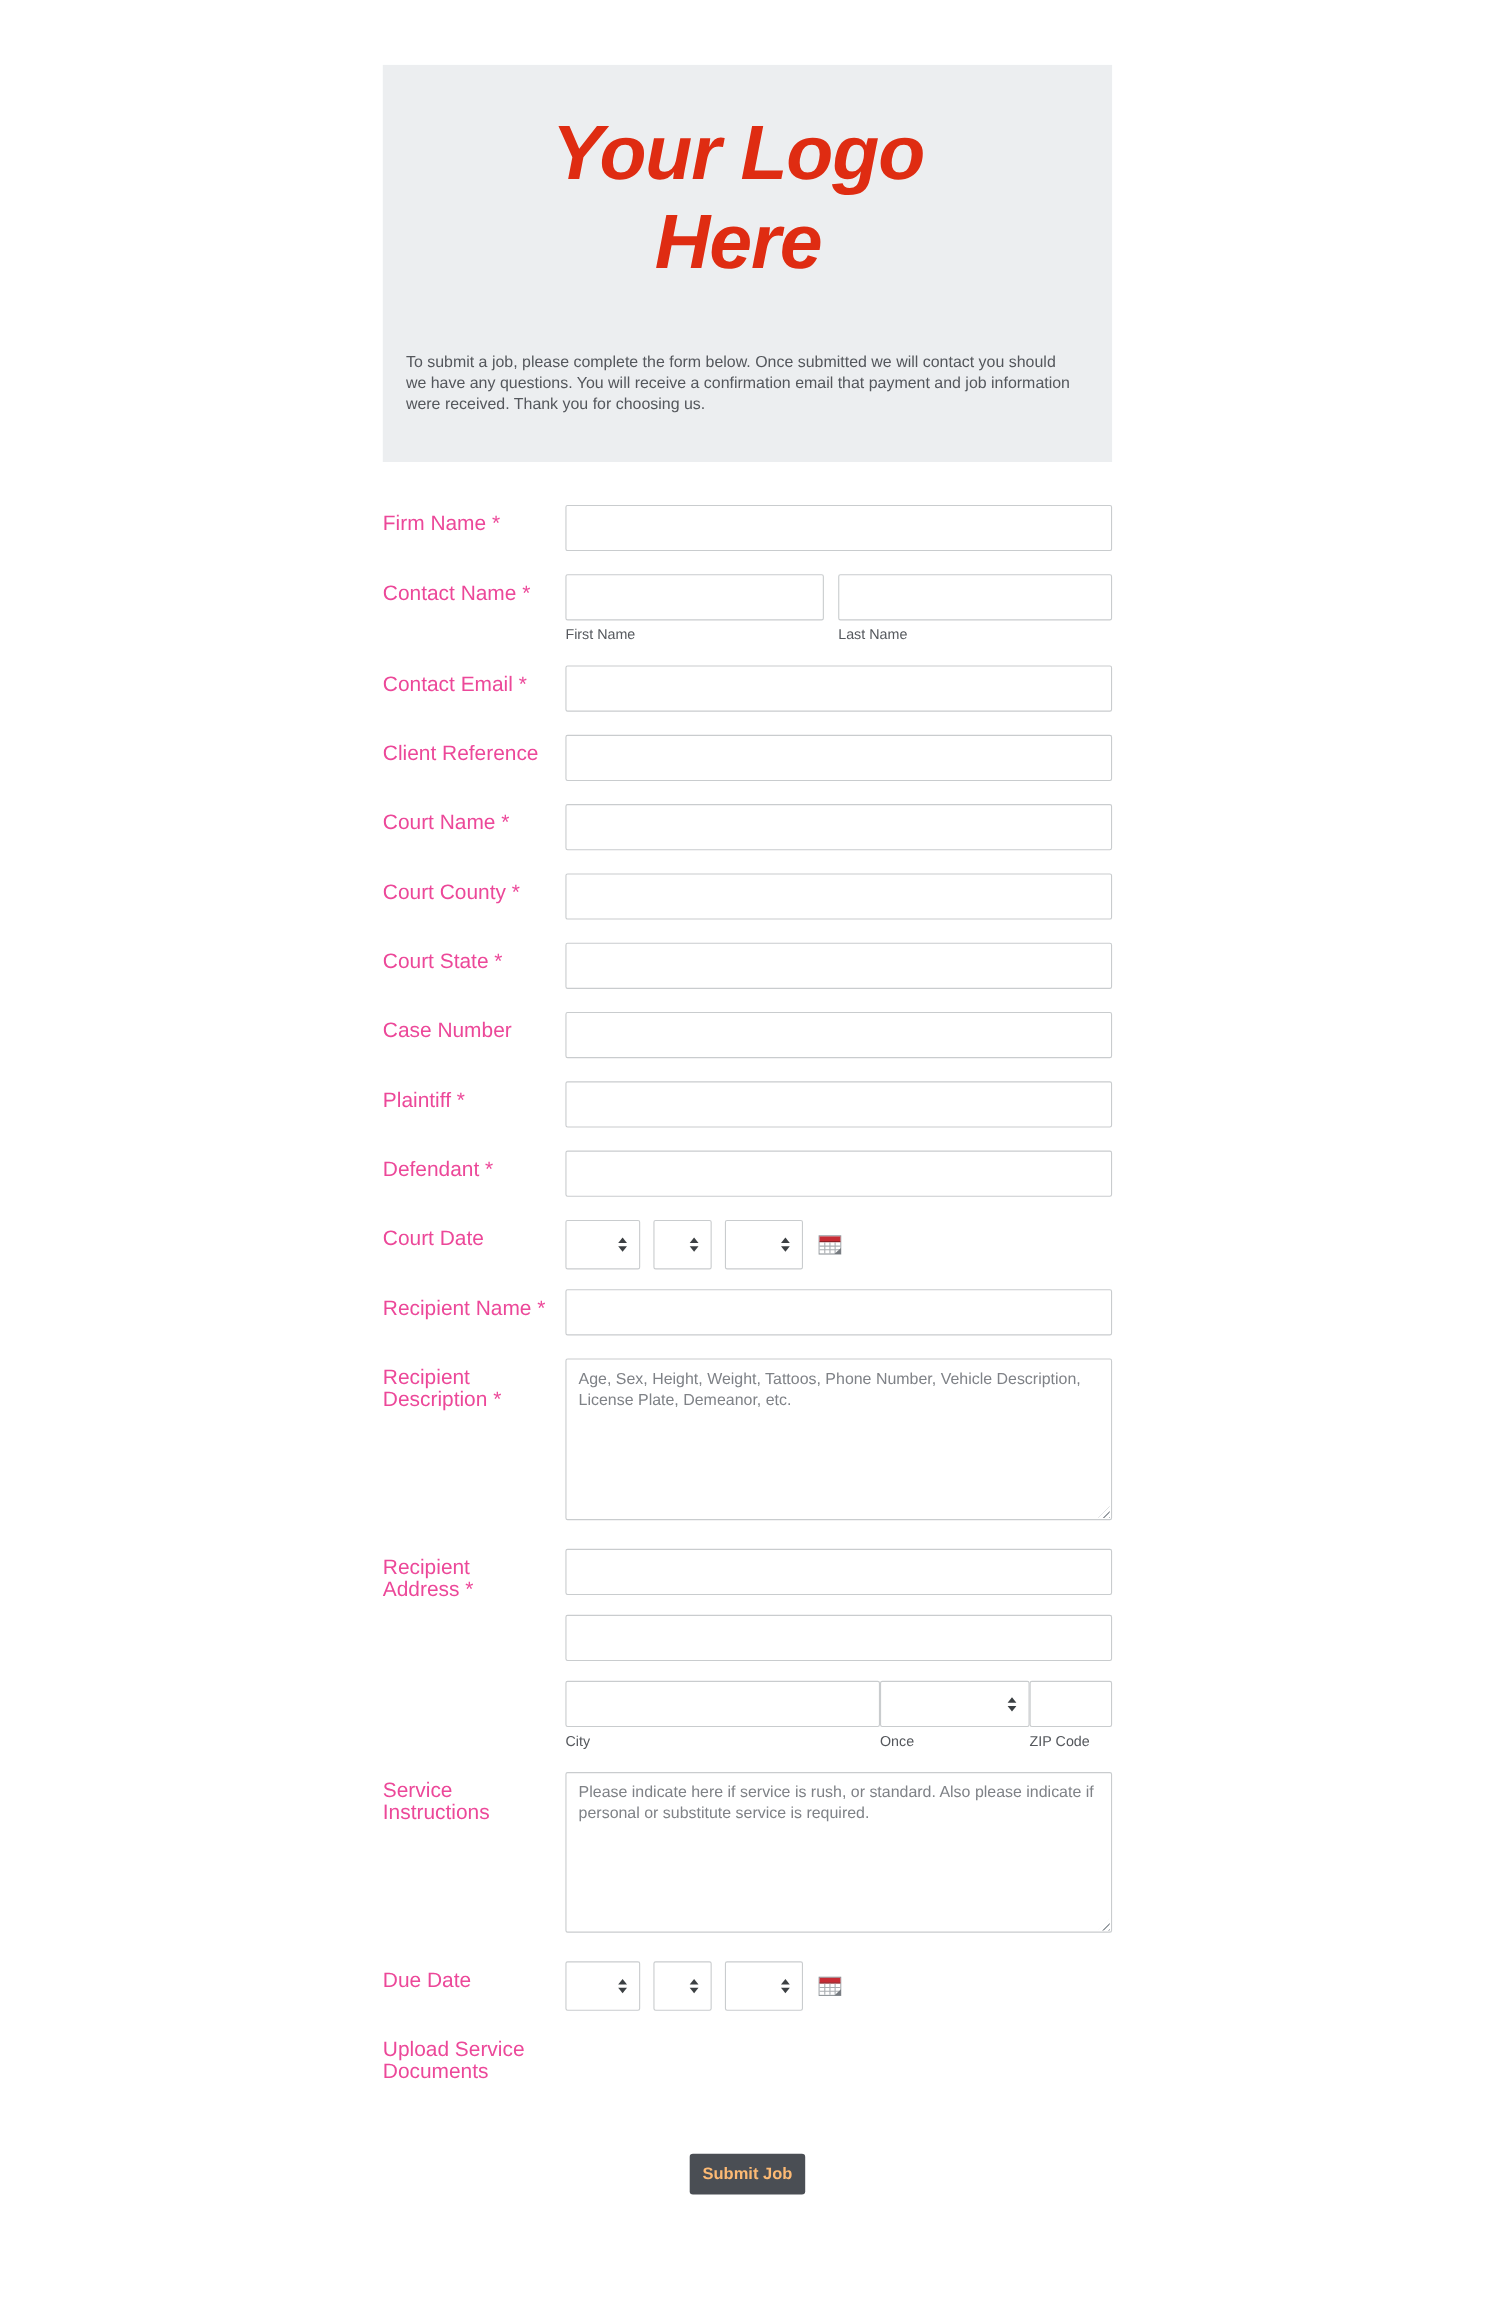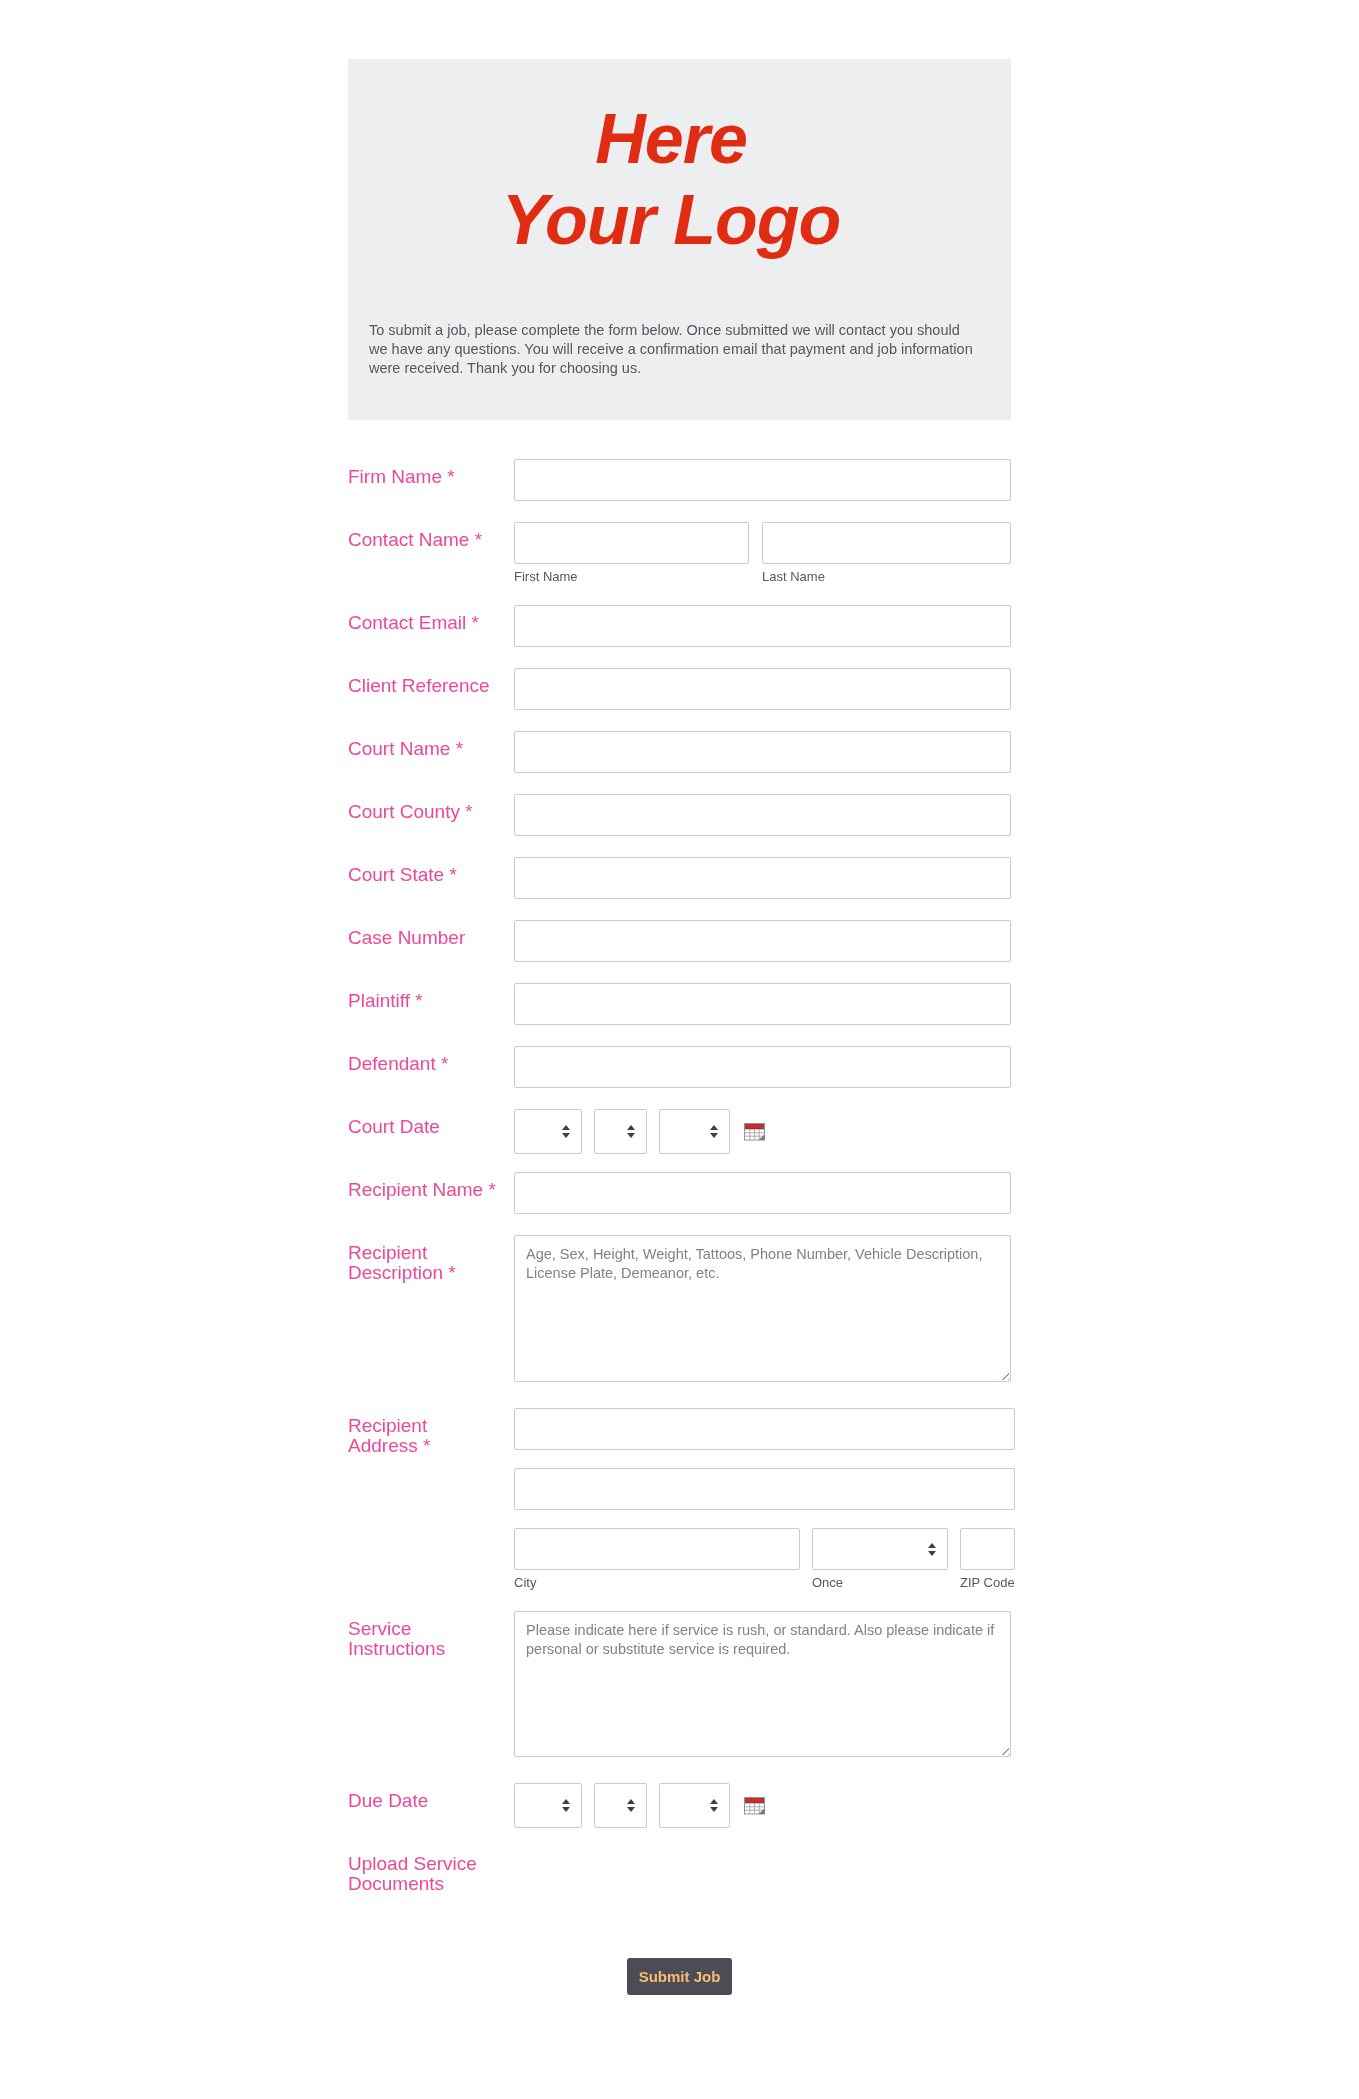--- a/index.html
+++ b/index.html
@@ -114,21 +114,21 @@
     position:absolute;
     right:2px; bottom:2px;
     width:11px; height:11px;
     background:repeating-linear-gradient(135deg, transparent 0 2.5px, #9aa0a5 2.5px 4px);
     clip-path:polygon(100% 0, 100% 100%, 0 100%);
     pointer-events:none;
   }
 
   
   .addr-line { margin-bottom:18px; }
-  .csz-grid { display:grid; grid-template-columns:286px 136px 1fr; column-gap:12px; }
+  .csz-grid { display:grid; grid-template-columns:286px 136px 1fr; column-gap:0; }
   .state-select {
     height:42px;
     border:1px solid #c9ccce;
     border-radius:2px;
     background:#fff;
     display:flex;
     align-items:center;
     justify-content:flex-end;
     padding-right:11px;
   }
@@ -162,22 +162,22 @@
     cursor:pointer;
   }
 </style>
 </head>
 <body>
 
 <div class="container">
 
   <div class="header-box">
     <div class="logo">
+      <div>Your Logo</div>
       <div>Here</div>
-      <div>Your Logo</div>
     </div>
     <p class="intro">To submit a job, please complete the form below. Once submitted we will contact you should we have any questions. You will receive a confirmation email that payment and job information were received. Thank you for choosing us.</p>
   </div>
 
   <div class="form-area">
 
     <div class="row">
       <div class="flabel">Firm Name *</div>
       <div><input type="text" class="tinput" style=""></div>
     </div>

